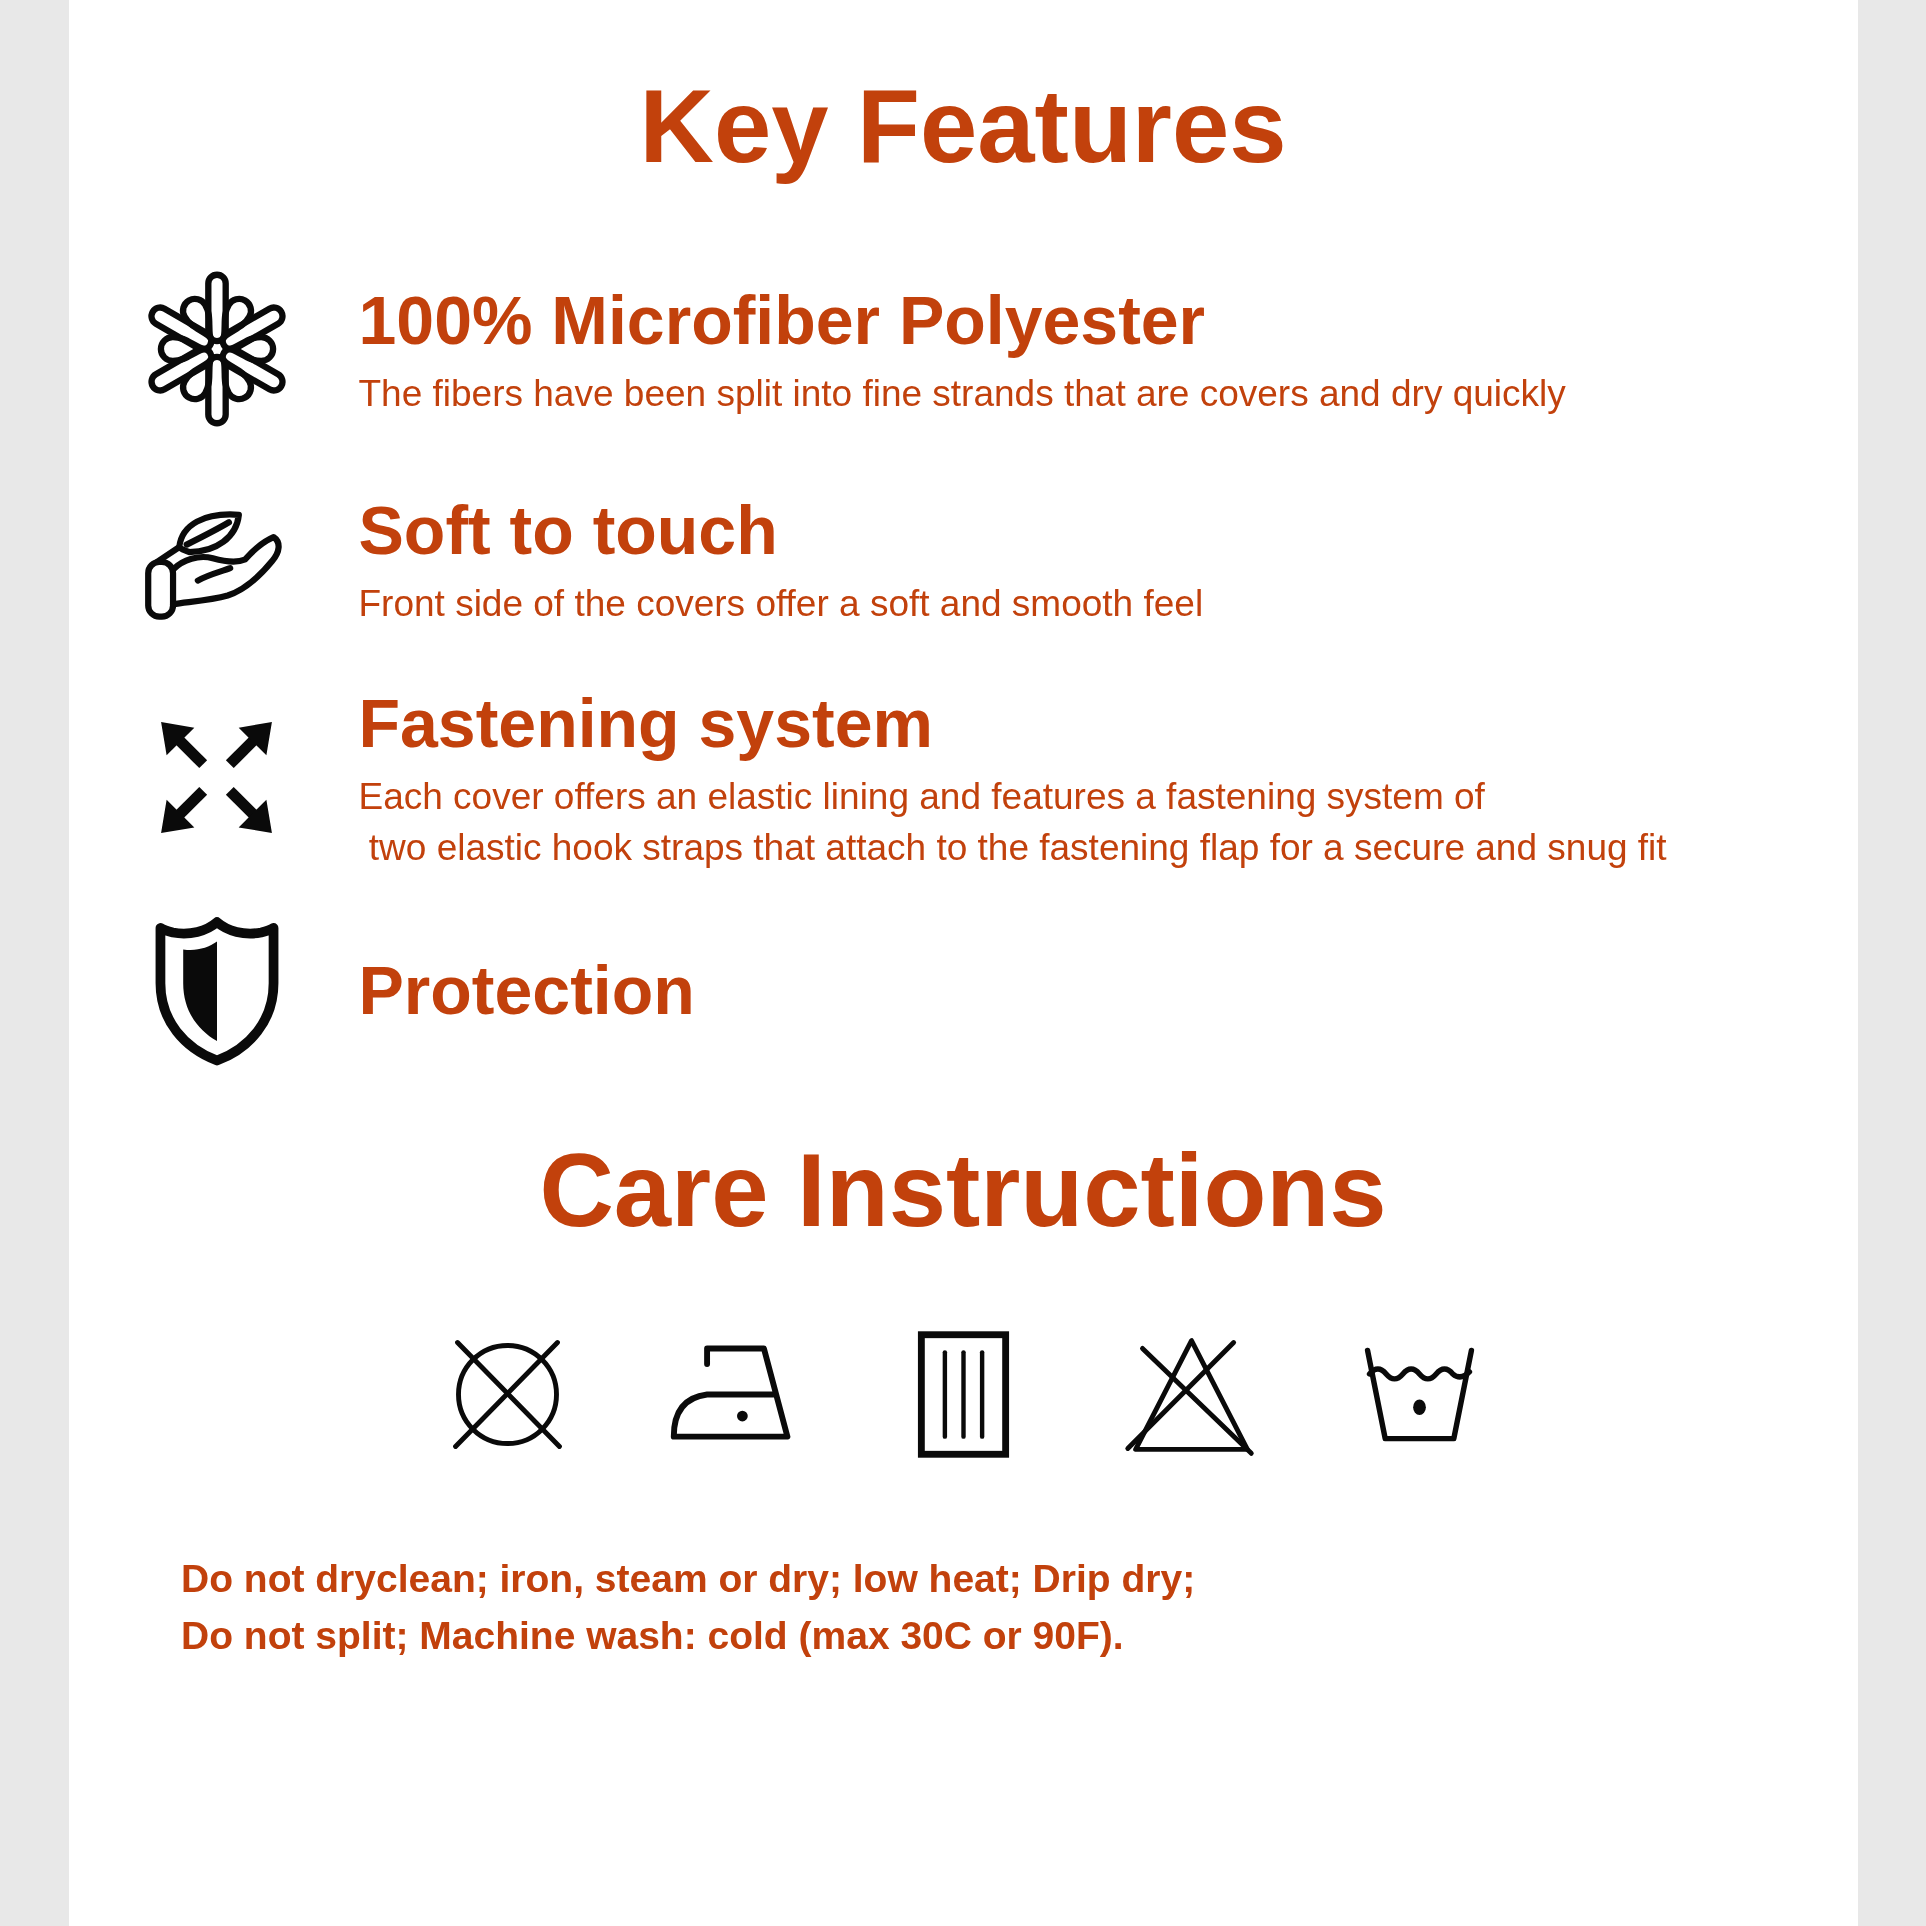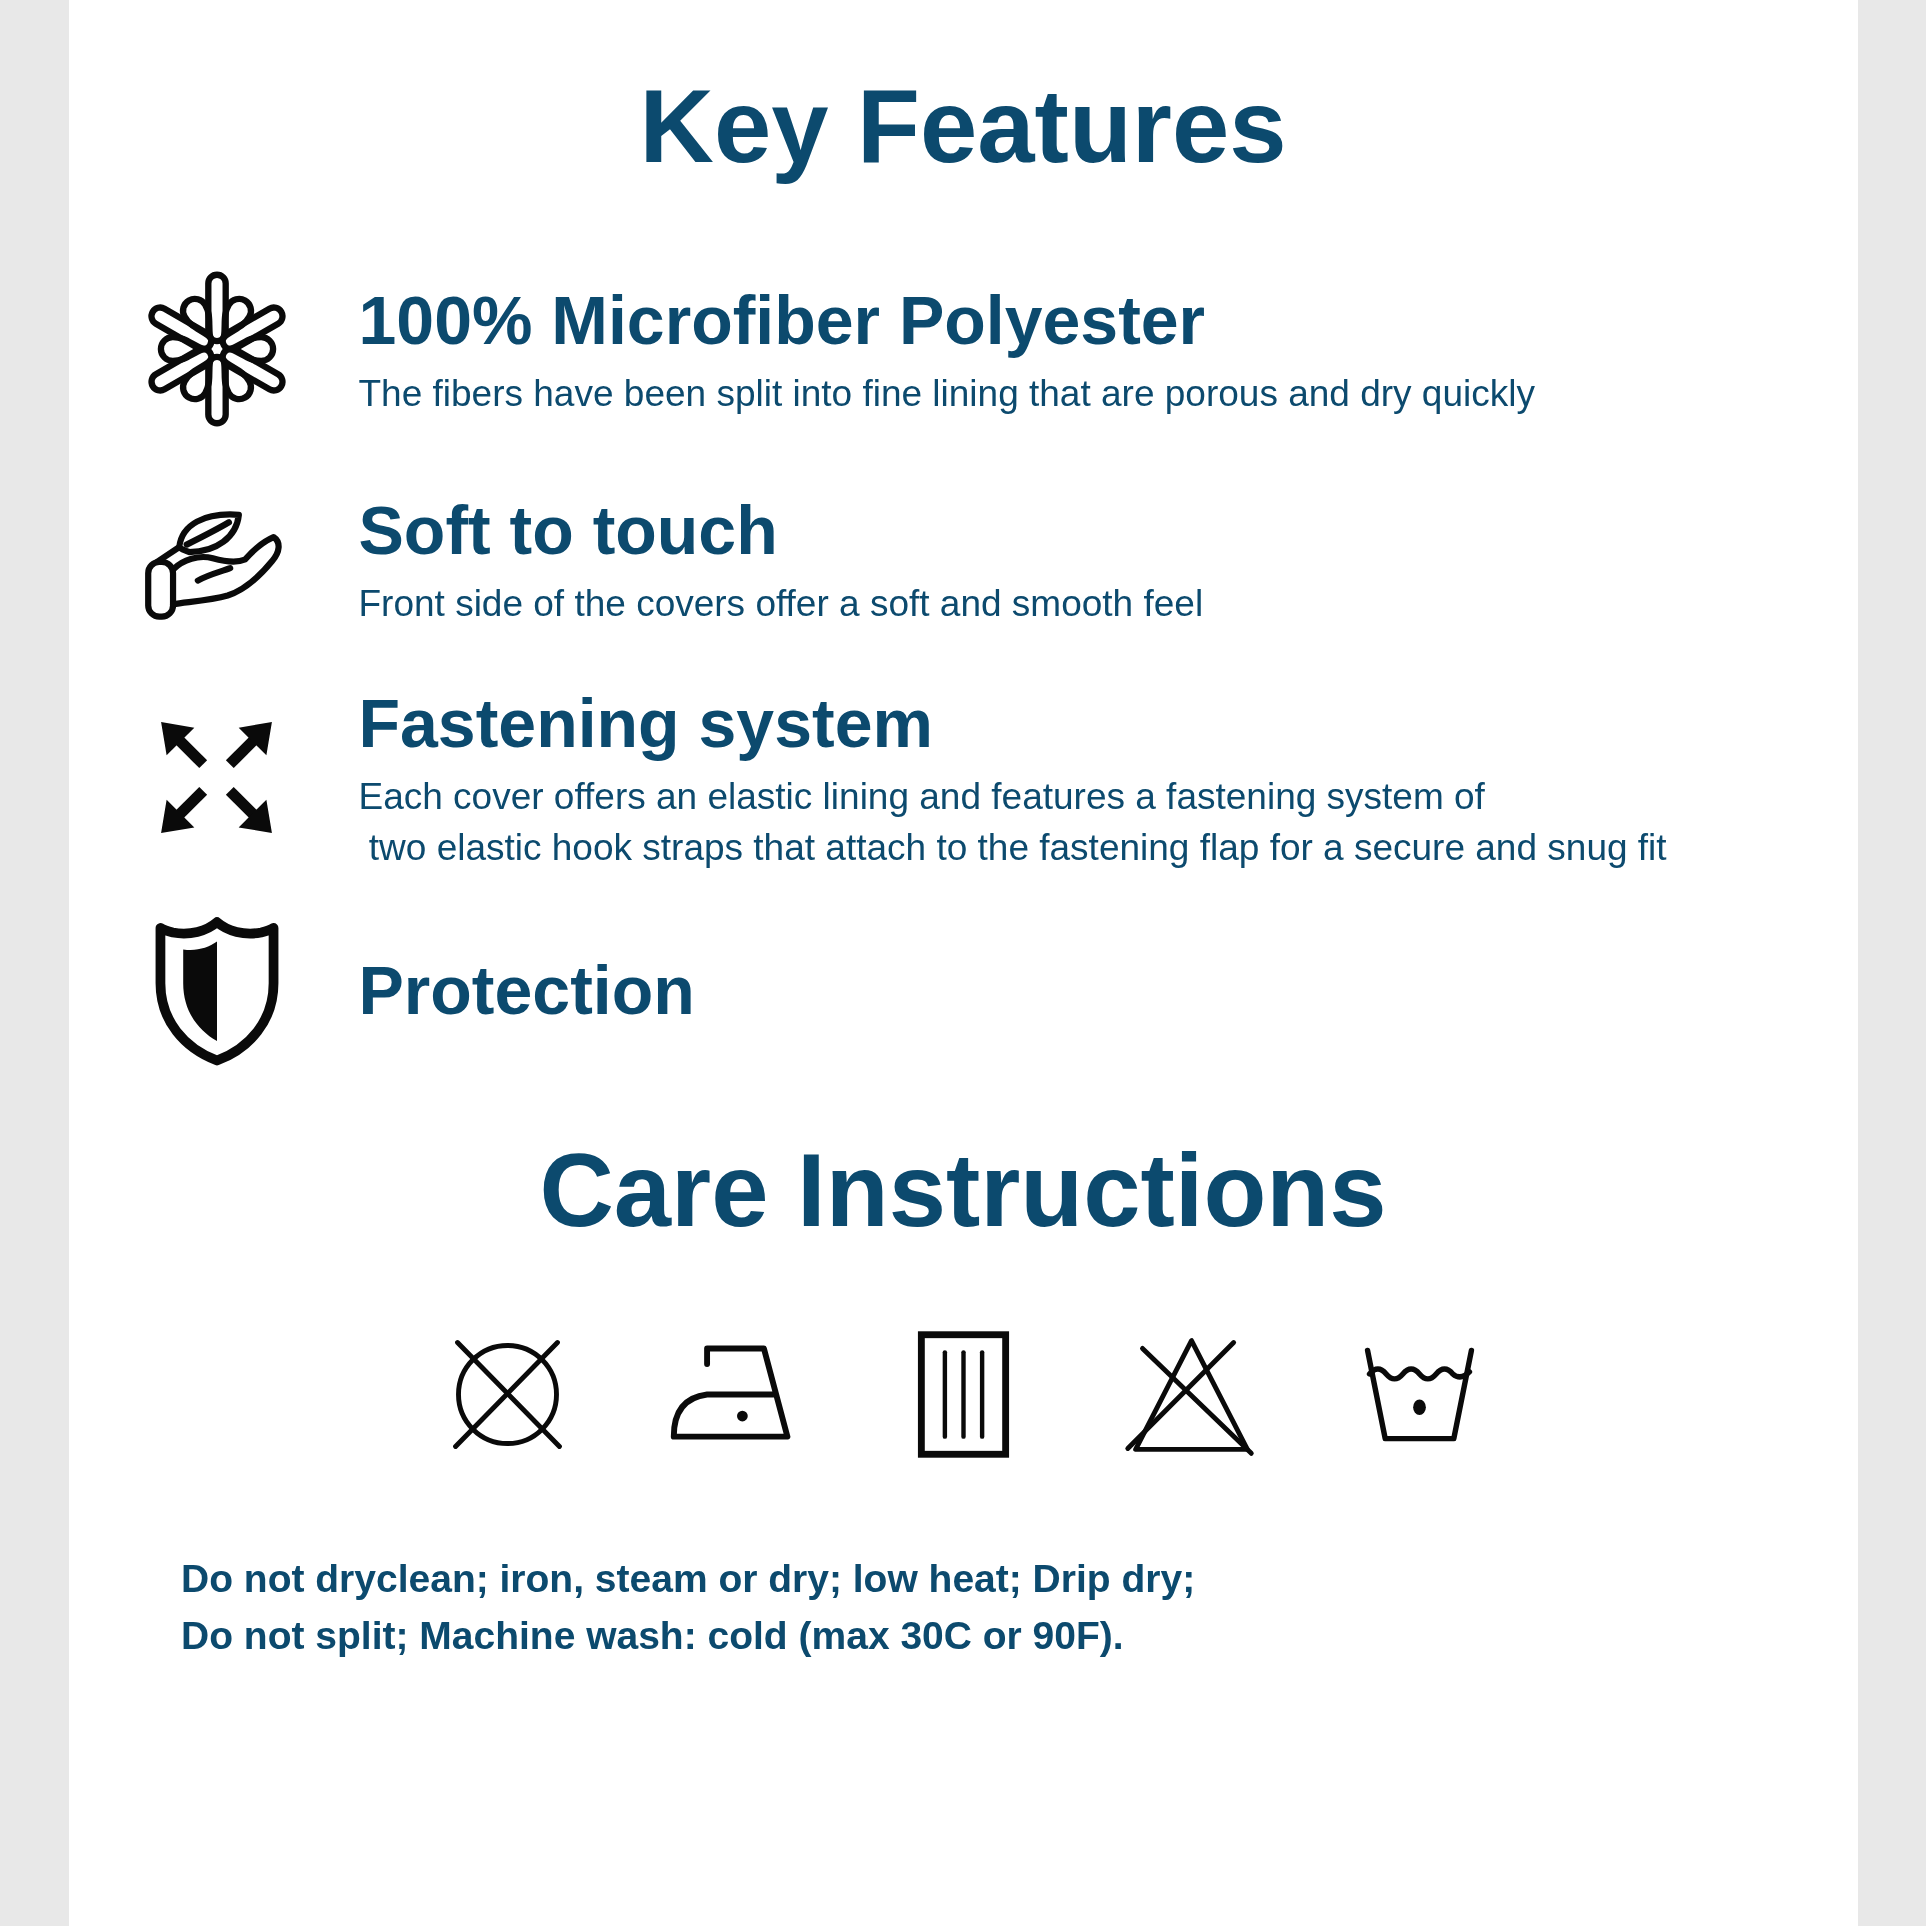--- a/index.html
+++ b/index.html
@@ -1,17 +1,17 @@
 <!DOCTYPE html>
 <html><head>
 <meta charset="utf-8">
 <style>
   html,body{margin:0;padding:0;background:#e8e8e8;}
   .canvas{
-    width:1789px;height:1927px;background:#ffffff;color:#0c4a6e;
+    width:1789px;height:1927px;background:#ffffff;color:#c2410c;
     font-family:"Liberation Sans",sans-serif;position:relative;overflow:hidden;
     margin:0 auto;
   }
   .section-title{
     text-align:center;font-weight:700;font-size:103px;line-height:1.2;
     letter-spacing:0px;
   }
   .kf-title{padding-top:65px;}
   .features{margin:81px 0 0 65px;}
   .feature-row{display:flex;align-items:center;margin-bottom:51px;}
@@ -60,21 +60,21 @@
           <use href="#p-drop" transform="rotate(90 50 50)"></use>
           <use href="#p-drop" transform="rotate(150 50 50)"></use>
           <use href="#p-drop" transform="rotate(210 50 50)"></use>
           <use href="#p-drop" transform="rotate(270 50 50)"></use>
           <use href="#p-drop" transform="rotate(330 50 50)"></use>
         </svg>
       </div>
       <div class="feat-text">
         <div class="feat-heading">100% Microfiber Polyester</div>
         <div class="feat-desc">
-          <span class="feat-desc-line">The fibers have been split into fine lining that are porous and dry quickly</span>
+          <span class="feat-desc-line">The fibers have been split into fine strands that are covers and dry quickly</span>
         </div>
       </div>
     </div>
 
     <div class="feature-row row2">
       <div class="icon-cell">
         <svg width="149" height="149" viewBox="0 0 120 120">
           <g class="stroke" stroke-width="5" stroke-linecap="round" stroke-linejoin="round">
             <path d="M12,62 C18,58 24,54 30,50"></path>
             <path d="M30,50 C32,32 50,22 78,24 C76,42 60,54 38,54 C35,53 32,52 30,50 Z"></path>

